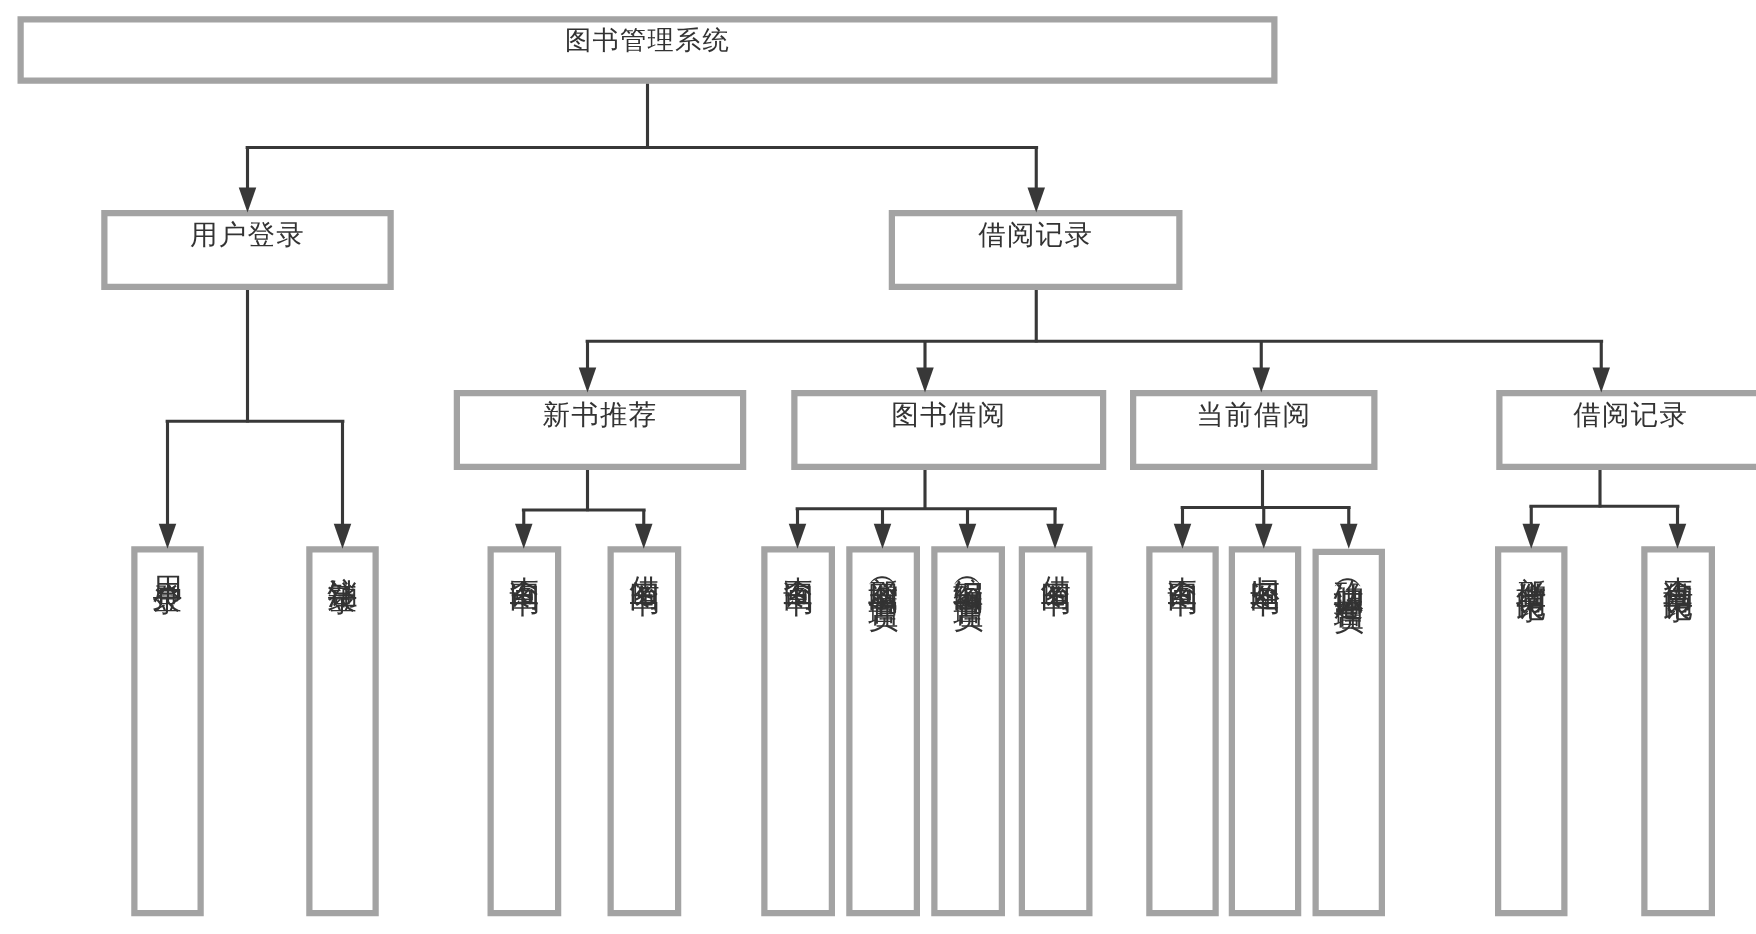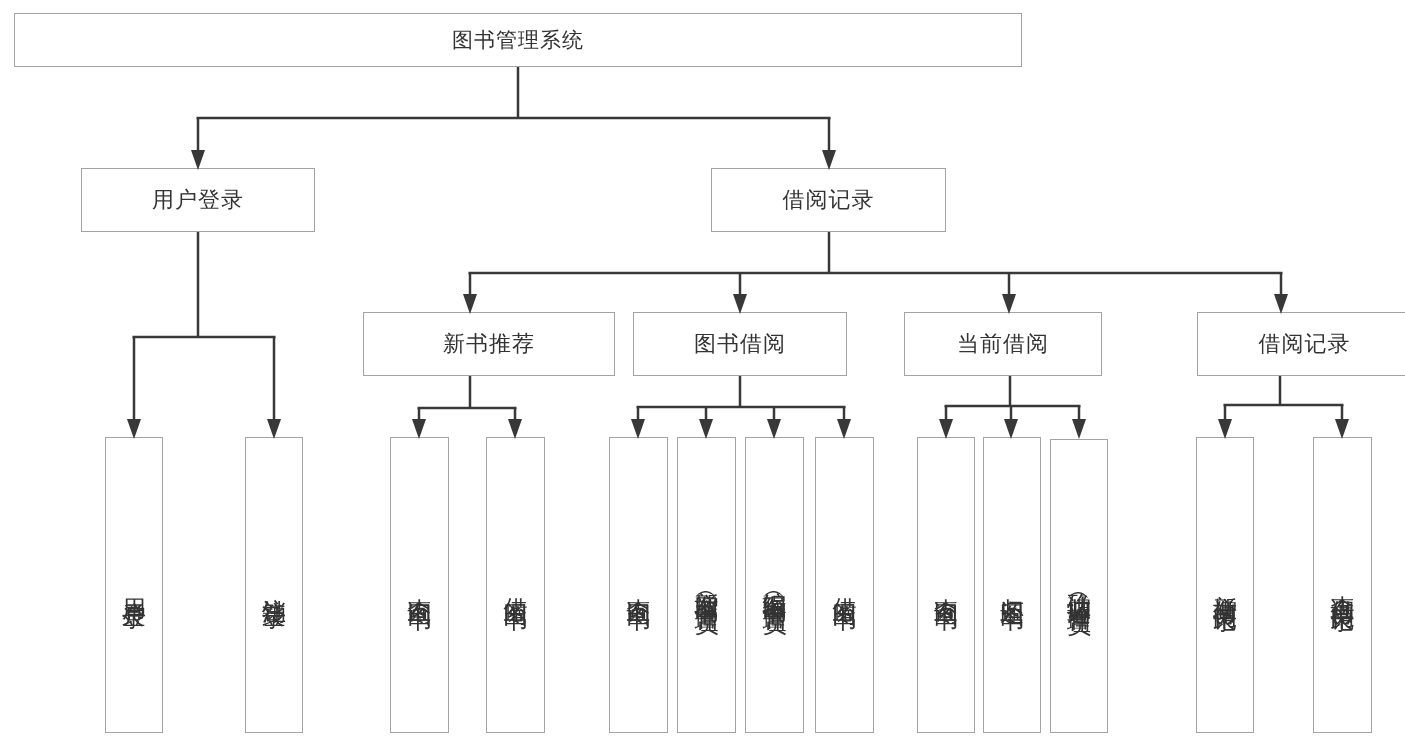--- a/index.html
+++ b/index.html
@@ -13,23 +13,22 @@
     width: 1405px;
     height: 747px;
     background: #ffffff;
     overflow: hidden;
     color: #333333;
   }
   .node {
     position: absolute;
     box-sizing: border-box;
     background: #ffffff;
-    border: 1px solid #a3a3a3;
+    border: 5px solid #a3a3a3;
     display: flex;
-    align-items: center;
     justify-content: center;
     z-index: 1;
   }
   .hnode {
     font-size: 22px;
     letter-spacing: 1px;
     white-space: nowrap;
   }
   .root-node {
     font-size: 21px;
@@ -152,24 +151,24 @@
     <span>图书管理系统</span>
   </div>
 
   <div class="node hnode" style="left:81px; top:168px; width:234px; height:64px;">
     <span>用户登录</span>
   </div>
   <div class="node hnode" style="left:711px; top:168px; width:235px; height:64px;">
     <span>借阅记录</span>
   </div>
 
-  <div class="node hnode" style="left:363px; top:312px; width:252px; height:64px;">
+  <div class="node hnode" style="left:363px; top:312px; width:234px; height:64px;">
     <span>新书推荐</span>
   </div>
-  <div class="node hnode" style="left:633px; top:312px; width:214px; height:64px;">
+  <div class="node hnode" style="left:633px; top:312px; width:252px; height:64px;">
     <span>图书借阅</span>
   </div>
   <div class="node hnode" style="left:904px; top:312px; width:198px; height:64px;">
     <span>当前借阅</span>
   </div>
   <div class="node hnode" style="left:1173px; top:312px; width:215px; height:64px;margin-left:24px;">
     <span>借阅记录</span>
   </div>
 
   <div class="node vnode" style="left:105px; top:437px; width:58px; height:296px;">

